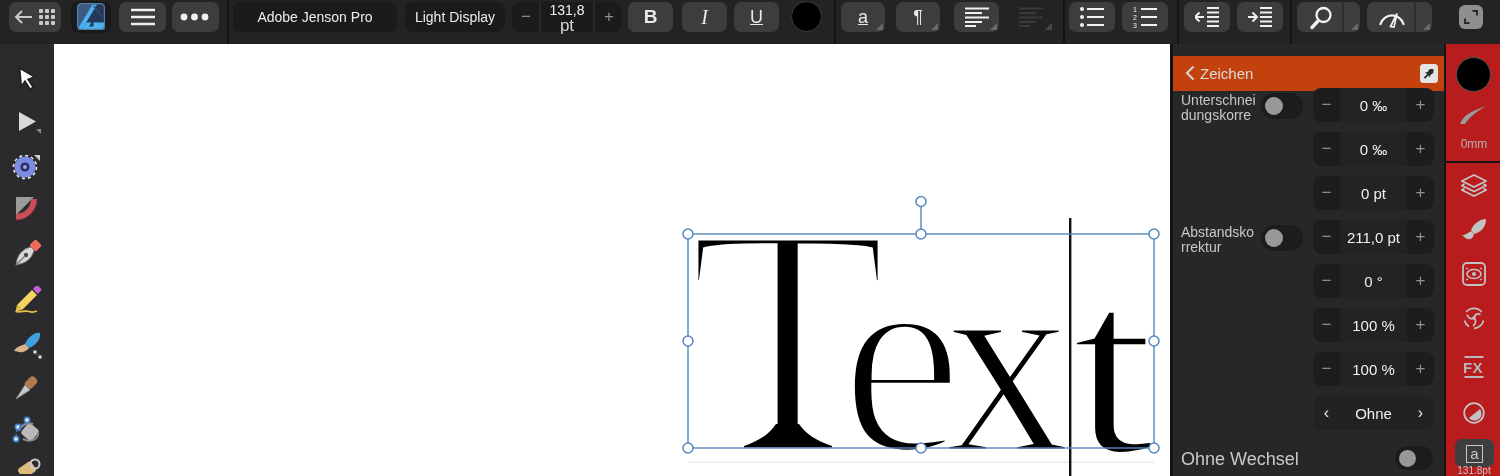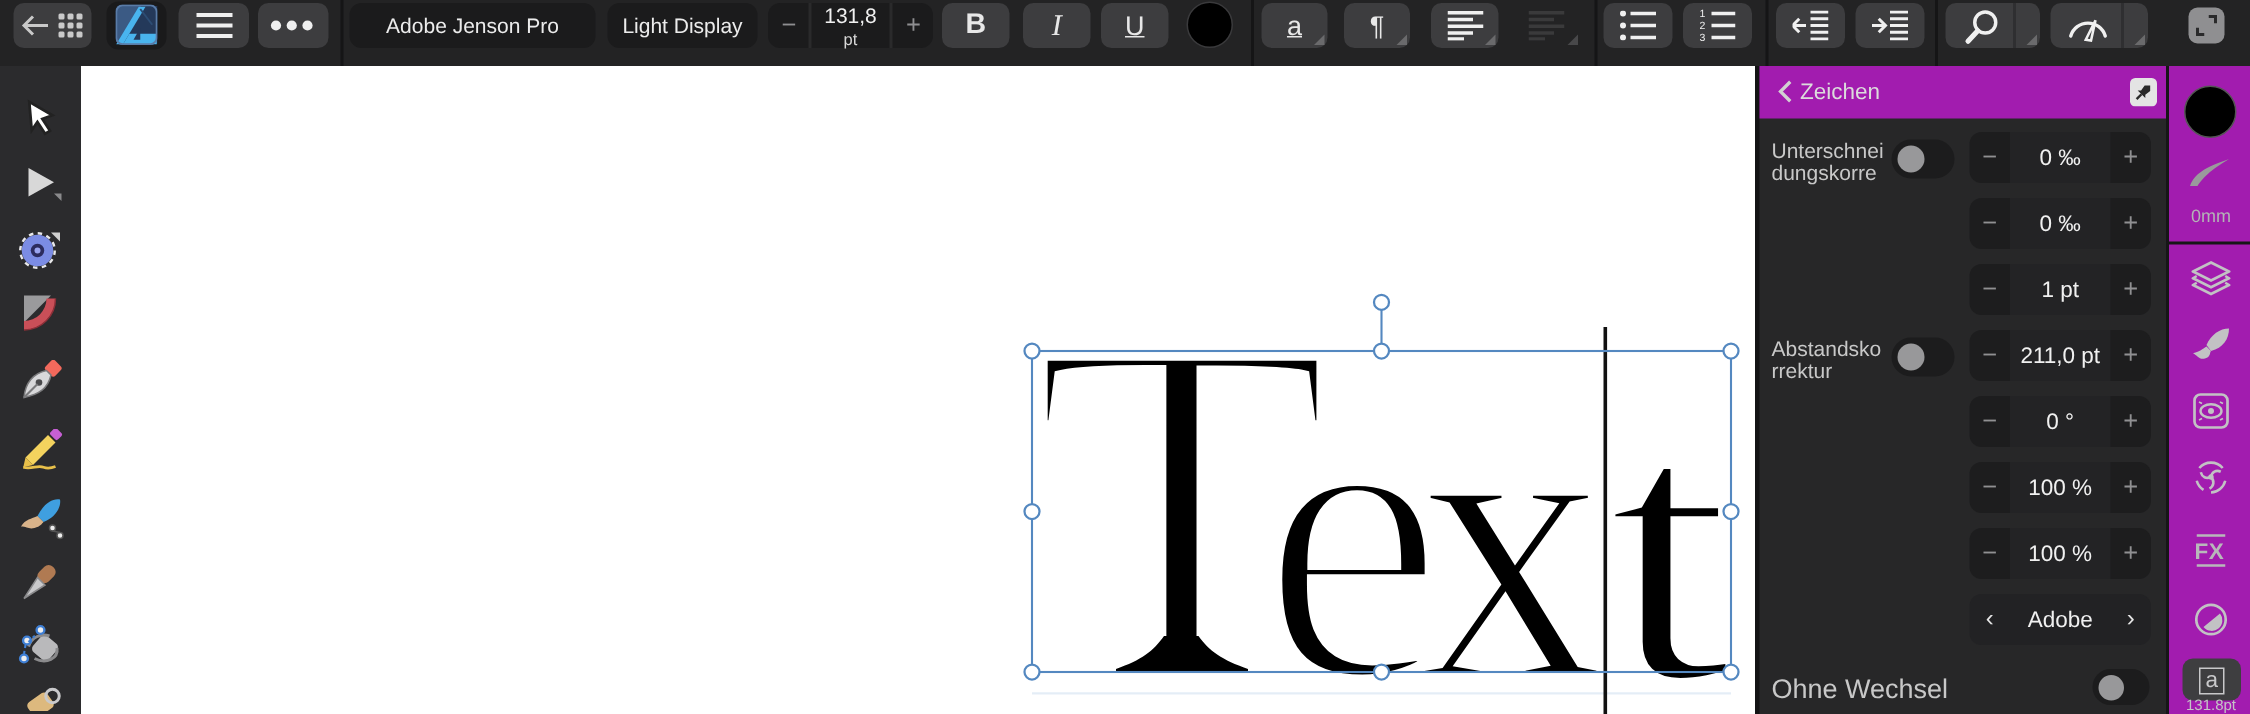--- a/index.html
+++ b/index.html
@@ -12,31 +12,31 @@
 .tfield { position:absolute; top:2px; height:30px; background:#1b1b1c; border-radius:8px; display:flex; align-items:center; justify-content:center; color:#ececec; font-size:14px; }
 .tdiv { position:absolute; top:0; width:2px; height:44px; background:#151516; }
 .cornertri { position:absolute; right:2px; bottom:2px; width:0; height:0; border-left:7px solid transparent; border-bottom:7px solid #6a6a6c; }
 
 #leftbar { position:absolute; top:44px; left:0; width:54px; height:432px; background:#2b2b2d; }
 #leftbar svg { position:absolute; left:50%; transform:translateX(-50%); }
 
 #canvas { position:absolute; top:44px; left:54px; width:1116px; height:432px; background:#ffffff; }
 
 #panel { position:absolute; top:44px; left:1170px; width:274px; height:432px; background:#272728; border-left:3px solid #131314; }
-#phead { position:absolute; top:0; left:0; width:100%; height:35px; background:#a21caf; color:#dcdcdc; }
+#phead { position:absolute; top:12px; left:0; width:100%; height:35px; background:#c2410c; color:#dcdcdc; }
 .plabel { position:absolute; left:8px; color:#c8c8c8; font-size:14px; line-height:15px; }
 .stepper { position:absolute; left:140px; width:121px; height:34px; background:#1d1d1e; border-radius:8px; color:#f0f0f0; }
 .stepper .minus, .stepper .plus { position:absolute; top:0; width:27px; height:34px; color:#909092; font-size:17px; display:flex; align-items:center; justify-content:center; }
 .stepper .minus { left:0; }
 .stepper .plus { right:0; }
 .stepper .val { position:absolute; left:27px; right:27px; top:0; height:34px; display:flex; align-items:center; justify-content:center; font-size:15px; background:#232325; }
 .toggle { position:absolute; width:42px; height:26px; background:#1c1c1d; border-radius:13px; }
 .toggle .knob { position:absolute; left:4px; top:4px; width:18px; height:18px; border-radius:50%; background:#98989a; }
 
-#rightbar { position:absolute; top:44px; left:1444px; width:56px; height:432px; background:#a21caf; border-left:2px solid #161617; }
+#rightbar { position:absolute; top:44px; left:1444px; width:56px; height:432px; background:#b91c1c; border-left:2px solid #161617; }
 #rightbar svg, #rightbar div { position:absolute; }
 </style>
 </head>
 <body>
 <div id="app">
 
 <div id="toolbar">
 
   <div class="tbtn" style="left:9px; width:52px;">
     <svg width="44" height="22" viewBox="0 0 44 22">
@@ -89,21 +89,21 @@
 
   <div class="tfield" style="left:233px; width:164px;">Adobe Jenson Pro</div>
 
   <div class="tfield" style="left:405px; width:100px;">Light Display</div>
 
   <div class="tfield" style="left:512px; width:110px;"></div>
   <div class="abs" style="left:539px; top:2px; width:2px; height:30px; background:#2a2a2b;"></div>
   <div class="abs" style="left:593px; top:2px; width:2px; height:30px; background:#2a2a2b;"></div>
   <div class="abs" style="left:512px; top:2px; width:28px; height:30px; display:flex; align-items:center; justify-content:center; color:#8e8e90; font-size:17px;">−</div>
   <div class="abs" style="left:595px; top:2px; width:28px; height:30px; display:flex; align-items:center; justify-content:center; color:#8e8e90; font-size:17px;">+</div>
-  <div class="abs" style="left:541px; top:3px; width:52px; height:30px; color:#f0f0f0; text-align:center; font-size:14px; line-height:15px;">131,8<br><span style="font-size:11px; color:#d8d8d8;">pt</span></div>
+  <div class="abs" style="left:541px; top:3px; width:52px; height:30px; color:#f0f0f0; text-align:center; font-size:14px; line-height:15px;">131,8<br><span style="font-size:17px; color:#d8d8d8;">pt</span></div>
 
   <div class="tbtn" style="left:628px; width:45px; font-weight:bold; font-size:19px;">B</div>
   <div class="tbtn" style="left:682px; width:45px; font-style:italic; font-family:'Liberation Serif',serif; font-size:20px;">I</div>
   <div class="tbtn" style="left:734px; width:45px; font-size:18px;">
         <span style="text-decoration:underline;">U</span>
       </div>
 
   <div class="abs" style="left:791px; top:1px; width:31px; height:31px; border-radius:50%; background:#000; border:1px solid #3a3a3c;"></div>
   <div class="tdiv" style="left:834px;"></div>
 
@@ -337,21 +337,21 @@
         <div class="val">0 ‰</div>
         <div class="plus">+</div>
       </div>
   <div class="stepper" style="top:88px;">
         <div class="minus">−</div>
         <div class="val">0 ‰</div>
         <div class="plus">+</div>
       </div>
   <div class="stepper" style="top:132px;">
         <div class="minus">−</div>
-        <div class="val">1 pt</div>
+        <div class="val">0 pt</div>
         <div class="plus">+</div>
       </div>
   <div class="plabel" style="top:181px;">Abstandsko<br>rrektur</div>
   <div class="toggle" style="left:88px; top:181px;">
         <div class="knob"></div>
       </div>
   <div class="stepper" style="top:176px;">
         <div class="minus">−</div>
         <div class="val">211,0 pt</div>
         <div class="plus">+</div>
@@ -366,21 +366,21 @@
         <div class="val">100 %</div>
         <div class="plus">+</div>
       </div>
   <div class="stepper" style="top:308px;">
         <div class="minus">−</div>
         <div class="val">100 %</div>
         <div class="plus">+</div>
       </div>
   <div class="stepper" style="top:352px; background:#222224;">
         <div class="minus" style="color:#e6e6e6; font-size:16px;">‹</div>
-        <div class="val" style="background:none;">Adobe</div>
+        <div class="val" style="background:none;">Ohne</div>
         <div class="plus" style="color:#e6e6e6; font-size:16px;">›</div>
       </div>
   <div class="plabel" style="top:408px; font-size:18px;">Ohne Wechsel</div>
   <div class="toggle" style="left:222px; top:402px; width:38px; height:24px;">
         <div class="knob" style="width:17px; height:17px; top:3.5px;"></div>
       </div>
 </div>
 
 <div id="rightbar">
 

